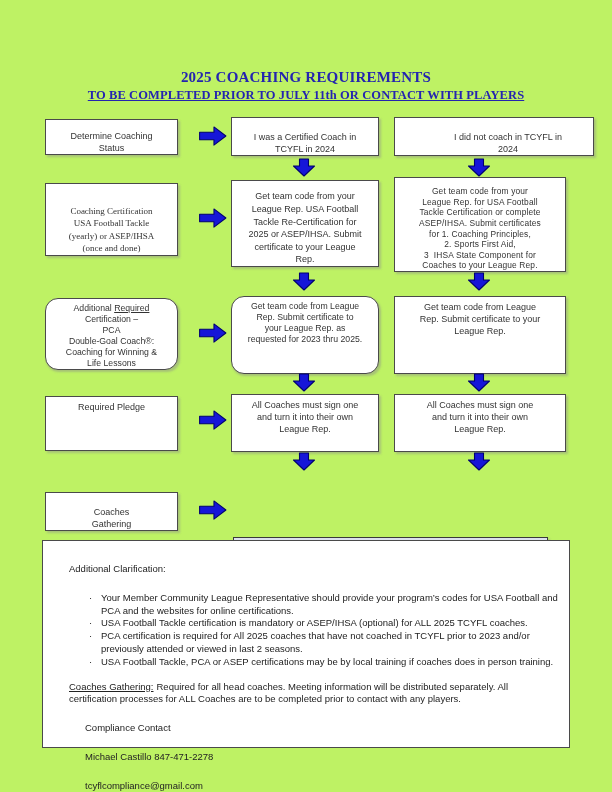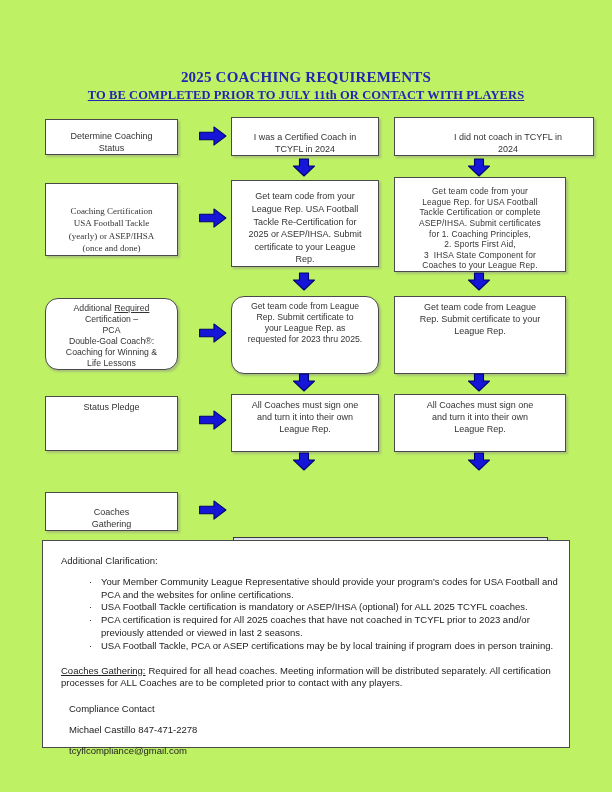--- a/index.html
+++ b/index.html
@@ -53,21 +53,21 @@
   .ar1{left:198px;top:125px;} .ar2{left:198px;top:207px;} .ar3{left:198px;top:322px;}
   .ar4{left:198px;top:409px;} .ar5{left:198px;top:499px;}
   .adm1{left:292px;top:158px;} .adr1{left:467px;top:158px;}
   .adm2{left:292px;top:272px;} .adr2{left:467px;top:272px;}
   .adm3{left:292px;top:373px;} .adr3{left:467px;top:373px;}
   .adm4{left:292px;top:452px;} .adr4{left:467px;top:452px;}
 
   .clarif{position:absolute;left:42px;top:540px;width:528px;height:208px;
     border:1px solid #4a4a4a;background:#fff;box-sizing:border-box;
     font-size:9.5px;line-height:12.8px;color:#222;padding:6px 8px 0 10px;}
-  .clarif p,.clarif div{margin:8px;}
+  .clarif p,.clarif div{margin:16px;}
   .clarif ul{list-style:none;margin:0;padding:0 2px 0 36px;}
   .clarif li{position:relative;padding-left:12px;}
   .clarif li .dot{position:absolute;left:0;top:0;}
   .gathering{margin-top:12px !important;}
   .gathering .gtext{padding-left:3px;}
   .contact{margin-top:13px !important;}
 </style>
 </head>
 <body>
 
@@ -155,21 +155,21 @@
 League Rep.</div>
   </div>
   <svg class="arrow-down adm3" viewBox="0 0 24 19">
       <polygon points="7.5,1 16.5,1 16.5,8 22.5,8 12,18 1.5,8 7.5,8"></polygon>
     </svg>
   <svg class="arrow-down adr3" viewBox="0 0 24 19">
       <polygon points="7.5,1 16.5,1 16.5,8 22.5,8 12,18 1.5,8 7.5,8"></polygon>
     </svg>
 
   <div class="fbox b-r4-l fs9 top">
-    <div class="btext">Status Pledge</div>
+    <div class="btext">Required Pledge</div>
   </div>
   <svg class="arrow-right ar4" viewBox="0 0 30 23">
       <polygon points="1,7.5 16,7.5 16,2 28.5,11.5 16,21 16,15.5 1,15.5"></polygon>
     </svg>
   <div class="fbox b-r4-m fs9 top">
     <div class="btext">All Coaches must sign one
 and turn it into their own
 League Rep.</div>
   </div>
   <div class="fbox b-r4-r fs9 top">
@@ -194,21 +194,21 @@
   <div class="fbox b-date">
     <div>August 26, 2025</div>
   </div>
 
   <div class="clarif">
     <div>Additional Clarification:</div>
     <ul>
       <li><span class="dot">·</span><span>Your Member Community League Representative should provide your program’s codes for USA Football and PCA and the websites for online certifications.</span></li>
       <li><span class="dot">·</span><span>USA Football Tackle certification is mandatory or ASEP/IHSA (optional) for ALL 2025 TCYFL coaches.</span></li>
       <li><span class="dot">·</span><span>PCA certification is required for All 2025 coaches that have not coached in TCYFL prior to 2023 and/or previously attended or viewed in last 2 seasons.</span></li>
-      <li><span class="dot">·</span><span>USA Football Tackle, PCA or ASEP certifications may be by local training if program does in person training.</span></li>
+      <li><span class="dot">·</span><span>USA Football Tackle, PCA or ASEP certifications may be by local training if coaches does in person training.</span></li>
     </ul>
     <p class="gathering"><span class="u">Coaches Gathering:</span><span class="gtext">Required for all head coaches. Meeting information will be distributed separately. All certification processes for ALL Coaches are to be completed prior to contact with any players.</span></p>
     <div class="contact">
       <div>Compliance Contact</div>
       <div>Michael Castillo 847-471-2278</div>
       <div>tcyflcompliance@gmail.com</div>
     </div>
   </div>
 
 </div>

